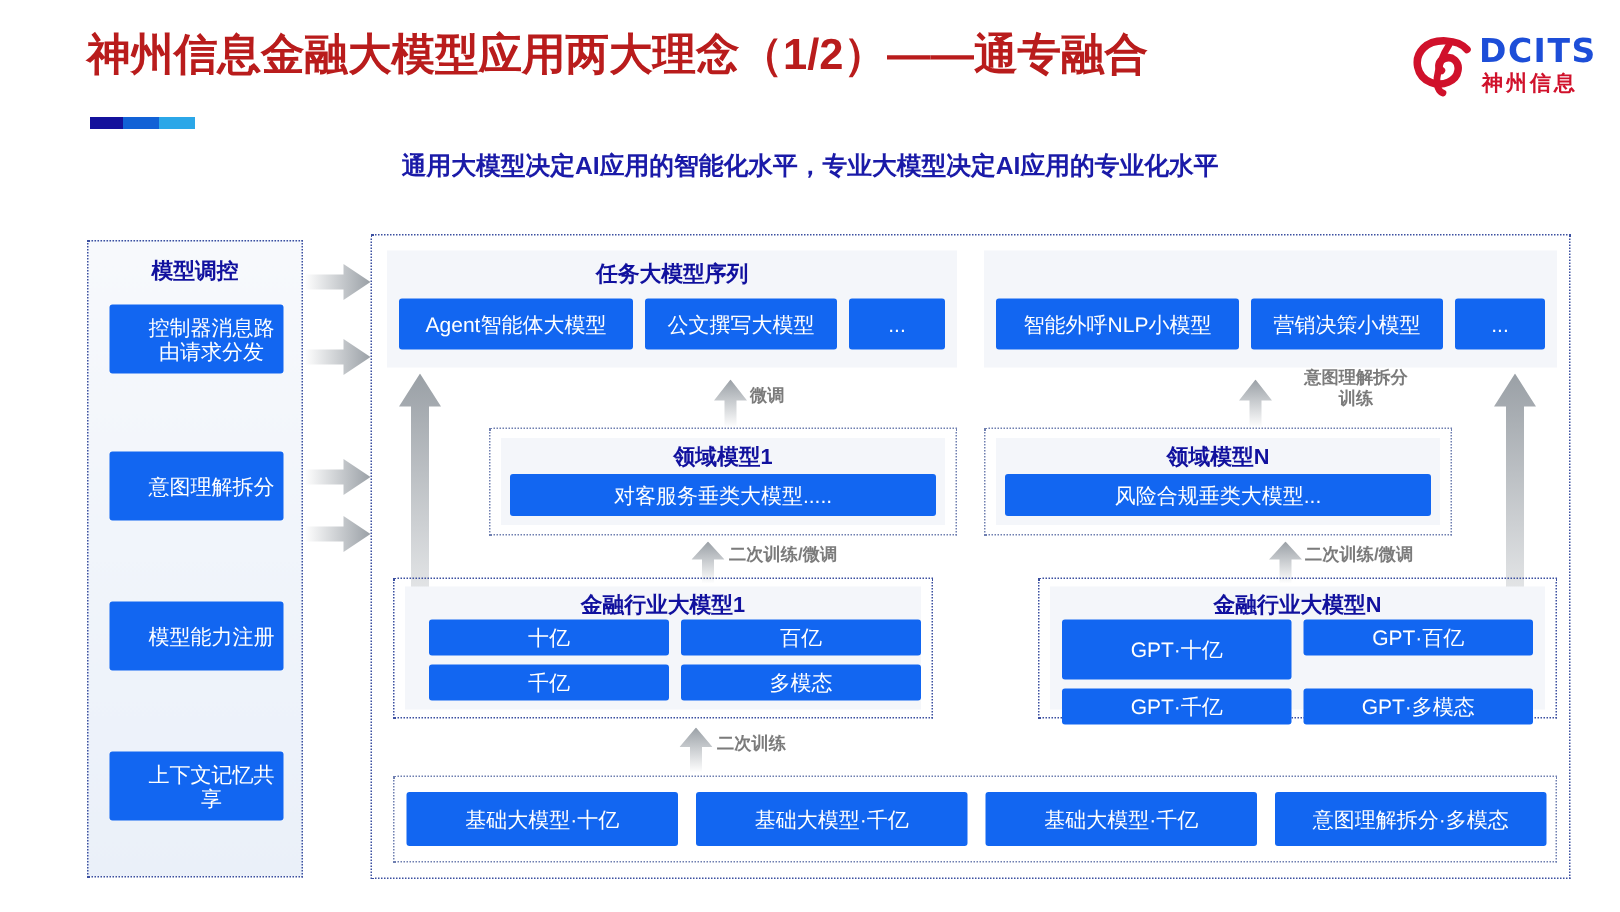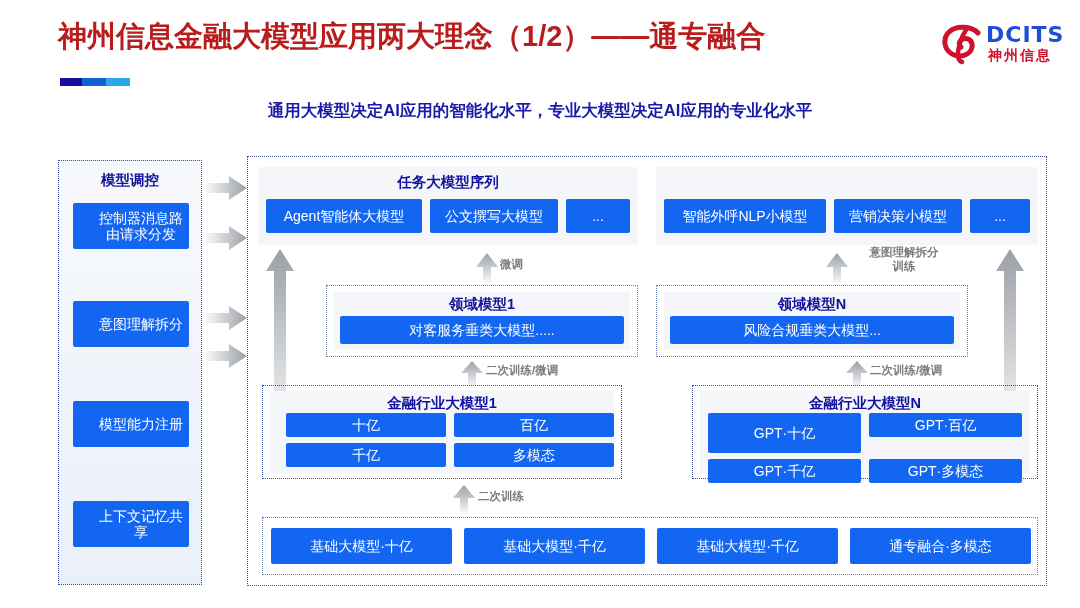--- a/index.html
+++ b/index.html
@@ -220,17 +220,17 @@
   <svg class="uparrow" style="left:205px;top:328px;width:22px;height:30px;" viewBox="0 0 22 30" preserveAspectRatio="none">
     <path d="M11 0 L22 13 H15 V30 H7 V13 H0 Z" fill="url(#gup)"></path>
   </svg>
   <div class="arrow-label" style="left:230px;top:332px;width:80px;text-align:left;">二次训练</div>
 
   <div class="subpanel dotted" style="left:14px;top:360px;width:776px;height:58px;">
     <div style="position:absolute;left:8px;top:10px;width:760px;display:flex;gap:12px;">
       <div class="pill" style="flex:1;height:36px;">基础大模型·十亿</div>
       <div class="pill" style="flex:1;height:36px;">基础大模型·千亿</div>
       <div class="pill" style="flex:1;height:36px;">基础大模型·千亿</div>
-      <div class="pill" style="flex:1;height:36px;">通专融合·多模态</div>
+      <div class="pill" style="flex:1;height:36px;">意图理解拆分·多模态</div>
     </div>
   </div>
 
 </div>
 
 </body></html>

